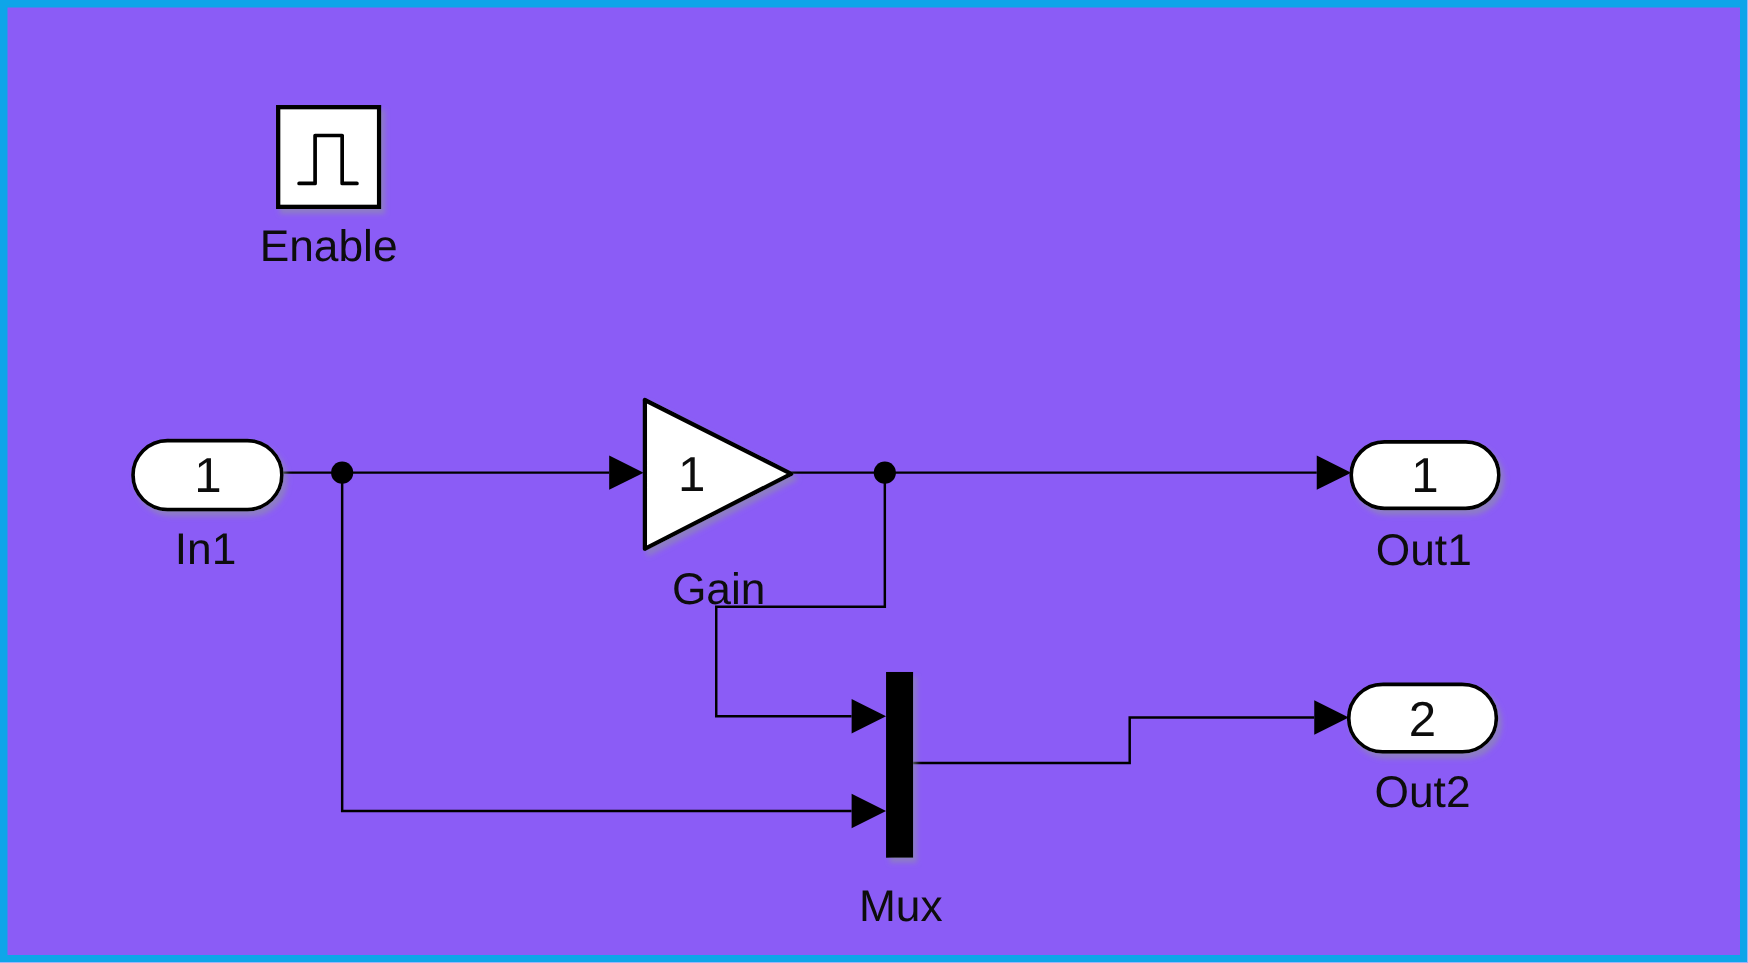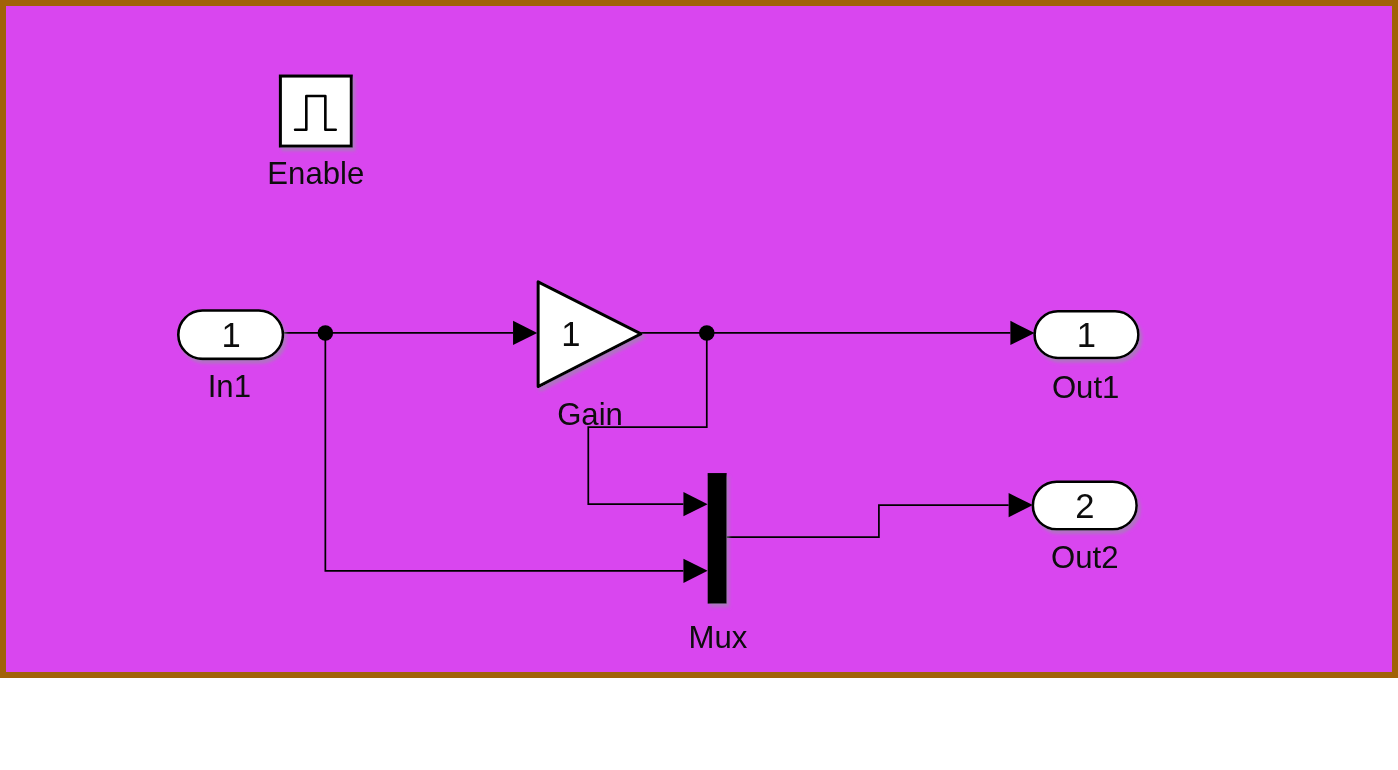--- a/index.html
+++ b/index.html
@@ -4,24 +4,24 @@
 <style>
   html, body {
     margin: 0;
     padding: 0;
     background: #ffffff;
     font-family: "Liberation Sans", sans-serif;
   }
   .frame {
     position: relative;
     width: 1398px;
-    height: 678px;
+    height: 770px;
     box-sizing: border-box;
-    background: #d946ef;
-    border: 6px solid #a16207;
+    background: #8b5cf6;
+    border: 6px solid #0ea5e9;
     overflow: hidden;
   }
   svg.diagram {
     position: absolute;
     top: 0;
     left: 0;
     width: 100%;
     height: 100%;
   }
   text {

